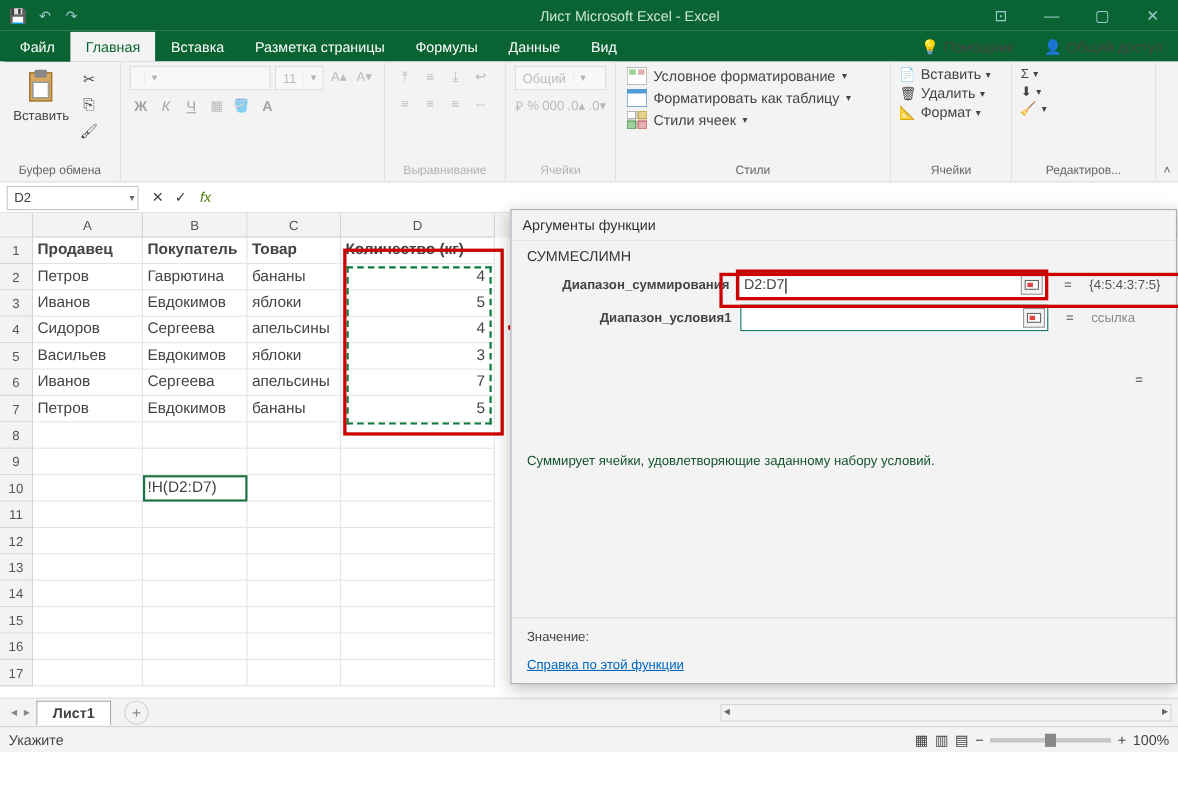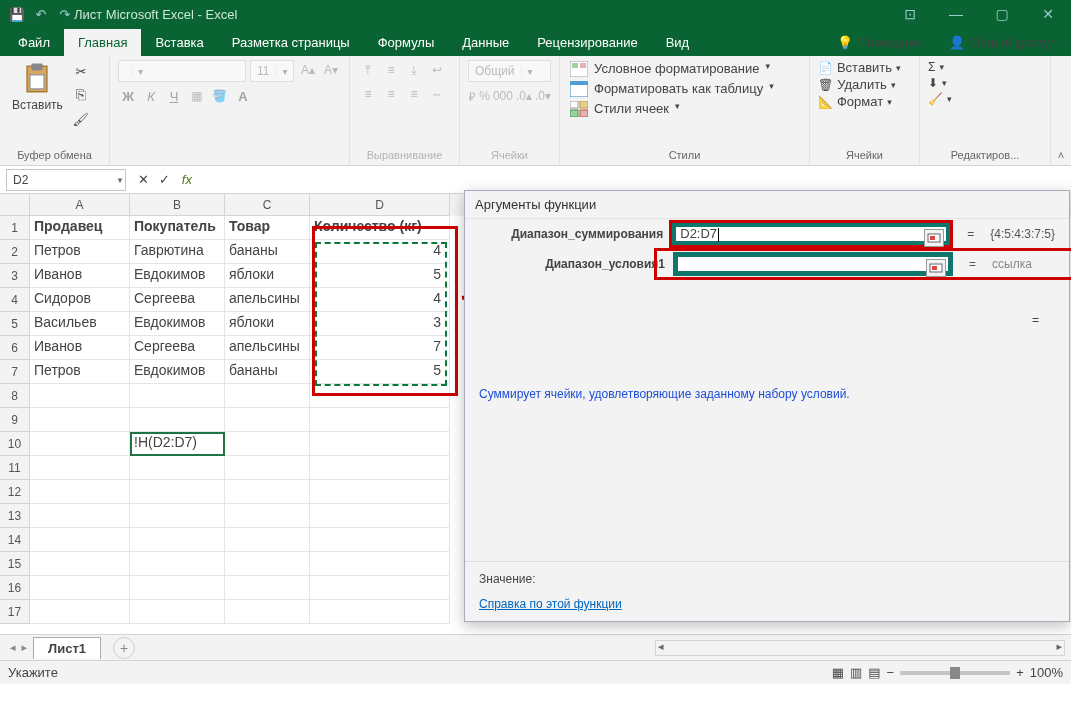--- a/index.html
+++ b/index.html
@@ -1,20 +1,20 @@
 <!DOCTYPE html>
 <html><head>
 <meta charset="utf-8">
 <style>
 *{box-sizing:border-box;margin:0;padding:0;font-family:"Segoe UI",Tahoma,sans-serif;font-size:13px;color:#444}
 body{background:#fff;width:1071px;height:714px;overflow:hidden;position:relative}
 .titlebar{height:28px;background:#0a6332;display:flex;align-items:center;position:relative}
 .titlebar .win-controls{position:absolute;right:0;top:0;display:flex;gap:0}
 .titlebar .win-controls div{width:46px;height:28px;display:flex;align-items:center;justify-content:center;color:#9cc;font-size:14px}
-.titlebar .title{flex:1;color:#cde7d9;font-size:13px}
+.titlebar .title{flex:1;text-align:center;color:#cde7d9;font-size:13px}
 .titlebar .qat{display:flex;gap:6px;padding-left:8px}
 .titlebar .qat span{color:#9cc;font-size:13px;width:18px;text-align:center}
 .tabs{height:28px;background:#0a6332;display:flex;align-items:flex-end;padding-left:4px}
 .tab{padding:6px 14px;color:#fff;font-size:13px}
 .tab.file{background:#0a6332;color:#fff}
 .tab.active{background:#f3f3f3;color:#0a6332}
 .tabs .right{margin-left:auto;display:flex}
 .tabs .right .tab{display:flex;align-items:center;gap:4px}
 .ribbon{height:110px;background:#f3f3f3;border-bottom:1px solid #d4d4d4;display:flex}
 .rgroup{border-right:1px solid #e1e1e1;padding:4px 8px 2px;display:flex;flex-direction:column;justify-content:space-between;position:relative}
@@ -25,21 +25,21 @@
 .bigbtn svg{width:34px;height:34px}
 .smallcol{display:flex;flex-direction:column;gap:2px}
 .square{width:20px;height:22px;display:flex;align-items:center;justify-content:center}
 .fontbox{display:flex;flex-direction:column;gap:4px}
 .combo{display:flex;align-items:center;border:1px solid #c6c6c6;height:22px;background:#fff}
 .combo span{padding:0 6px;font-size:12px;color:#777}
 .combo .dd{width:14px;text-align:center;color:#666;font-size:10px;border-left:1px solid #e5e5e5}
 .btnrow{display:flex;gap:3px}
 .btnrow span{width:20px;height:20px;display:flex;align-items:center;justify-content:center;color:#777;font-size:12px}
 .stylelist{display:flex;flex-direction:column;gap:2px}
-.styleitem{display:flex;gap:6px;padding:1px 2px;font-size:12px;color:#444}
+.styleitem{display:flex;align-items:center;gap:6px;padding:1px 2px;font-size:12px;color:#444}
 .styleitem svg{width:18px;height:16px}
 .cellitem{display:flex;align-items:center;gap:4px;font-size:12px}
 .namebox-row{height:28px;border-bottom:1px solid #d4d4d4;display:flex;align-items:center;background:#fff}
 .namebox{width:120px;height:22px;border:1px solid #c6c6c6;margin-left:6px;display:flex;align-items:center}
 .namebox span{padding-left:6px;font-size:12px}
 .namebox .dd{margin-left:auto;width:16px;text-align:center;font-size:9px;color:#666}
 .fx-icons{display:flex;gap:10px;padding:0 12px;color:#777}
 .fx-icons span{font-size:13px}
 .fx-label{font-style:italic;color:#4d7c0f;font-size:13px;padding-right:8px}
 .formula{flex:1;padding-left:4px;font-size:13px}
@@ -62,26 +62,26 @@
 .hscroll::after{content:"▸";position:absolute;right:2px;top:-1px;font-size:11px;color:#666}
 .statusbar{height:24px;background:#f3f3f3;border-top:1px solid #d4d4d4;display:flex;align-items:center;padding:0 8px;font-size:12px;color:#555}
 .statusbar .zoom{margin-left:auto;display:flex;align-items:center;gap:6px}
 .statusbar .zoom .slider{width:110px;height:4px;background:#c6c6c6;position:relative}
 .statusbar .zoom .slider::after{content:"";position:absolute;left:50%;top:-4px;width:10px;height:12px;background:#888;transform:translateX(-50%)}
 .dialog{position:absolute;left:464px;top:190px;width:606px;height:432px;background:#f3f3f3;border:1px solid #aab;box-shadow:0 4px 14px rgba(0,0,0,.25)}
 .dialog .dtitle{padding:6px 10px;font-size:13px;color:#333;border-bottom:1px solid #e3e3e3}
 .dialog .funcname{padding:6px 14px 4px;font-size:13px;color:#333}
 .dialog .argrow{display:flex;align-items:center;padding:3px 14px 3px 0;gap:8px}
 .dialog .arglabel{width:200px;text-align:right;font-weight:600;font-size:12px}
-.dialog .arginput{flex:0 0 280px;height:24px;border:5px solid #0f766e;background:#fff;display:flex;align-items:center;padding:0 4px;position:relative}
+.dialog .arginput{flex:0 0 280px;height:24px;border:1px solid #0f766e;background:#fff;display:flex;align-items:center;padding:0 4px;position:relative}
 .dialog .arginput .collapse{position:absolute;right:2px;top:2px;width:20px;height:18px;border:1px solid #999;background:#f3f3f3;display:flex;align-items:center;justify-content:center}
 .dialog .arginput .collapse svg{width:14px;height:12px}
 .dialog .argresult{font-size:12px;color:#555;padding-left:8px}
 .dialog .highlight{outline:3px solid #c00;outline-offset:-1px}
-.dialog .desc{padding:60px 14px 6px;font-size:12px;color:#1d4ed8}
+.dialog .desc{padding:60px 14px 6px;font-size:12px;color:#14532d}
 .dialog .descrow{display:flex;padding:6px 14px;font-size:12px}
 .dialog .descrow .k{width:300px;text-align:right;font-weight:600;padding-right:8px}
 .dialog .bottom{position:absolute;bottom:0;left:0;right:0;padding:10px 14px;border-top:1px solid #dcdcdc}
 .dialog .bottom .val{font-size:12px;color:#444;margin-bottom:10px}
 .dialog .bottom a{color:#0066c0;text-decoration:underline;font-size:12px}
 .marquee{position:absolute;border:2px dashed #0a7a3c;pointer-events:none}
 .redbox{position:absolute;border:3px solid #c00;pointer-events:none}
 .arrow{position:absolute;pointer-events:none}
 .caret::after{content:"";display:inline-block;width:1px;height:14px;background:#000;vertical-align:middle;margin-left:1px}
 </style>
@@ -103,21 +103,20 @@
   </div>
 </div>
 
 <div class="tabs">
   <div class="tab file">Файл</div>
   <div class="tab active">Главная</div>
   <div class="tab">Вставка</div>
   <div class="tab">Разметка страницы</div>
   <div class="tab">Формулы</div>
   <div class="tab">Данные</div>
-  <div class="tab">Рецензирование</div>
   <div class="tab">Вид</div>
   <div class="right">
     <div class="tab">
         <span style="color:#fff">💡</span>
         <span>Помощник</span>
       </div>
     <div class="tab">
         <span style="color:#fff">👤</span>
         <span>Общий доступ</span>
       </div>
@@ -432,20 +431,21 @@
             <path d="M0,0 L0,6 L9,3 z" fill="#c00"></path>
           </marker>
         </defs>
         <line x1="4" y1="36" x2="200" y2="6" stroke="#c00" stroke-width="4" marker-end="url(#ah)"></line>
       </svg>
   </div>
 </div>
 
 <div class="dialog">
   <div class="dtitle">Аргументы функции</div>
+  <div class="funcname">СУММЕСЛИМН</div>
 
   <div class="argrow">
     <div class="arglabel">Диапазон_суммирования</div>
     <div class="arginput highlight">
       <span class="caret">D2:D7</span>
       <div class="collapse">
           <svg viewBox="0 0 14 12">
             <rect x="1" y="2" width="12" height="8" fill="#fff" stroke="#666"></rect>
             <rect x="3" y="4" width="5" height="4" fill="#d44"></rect>
           </svg>

